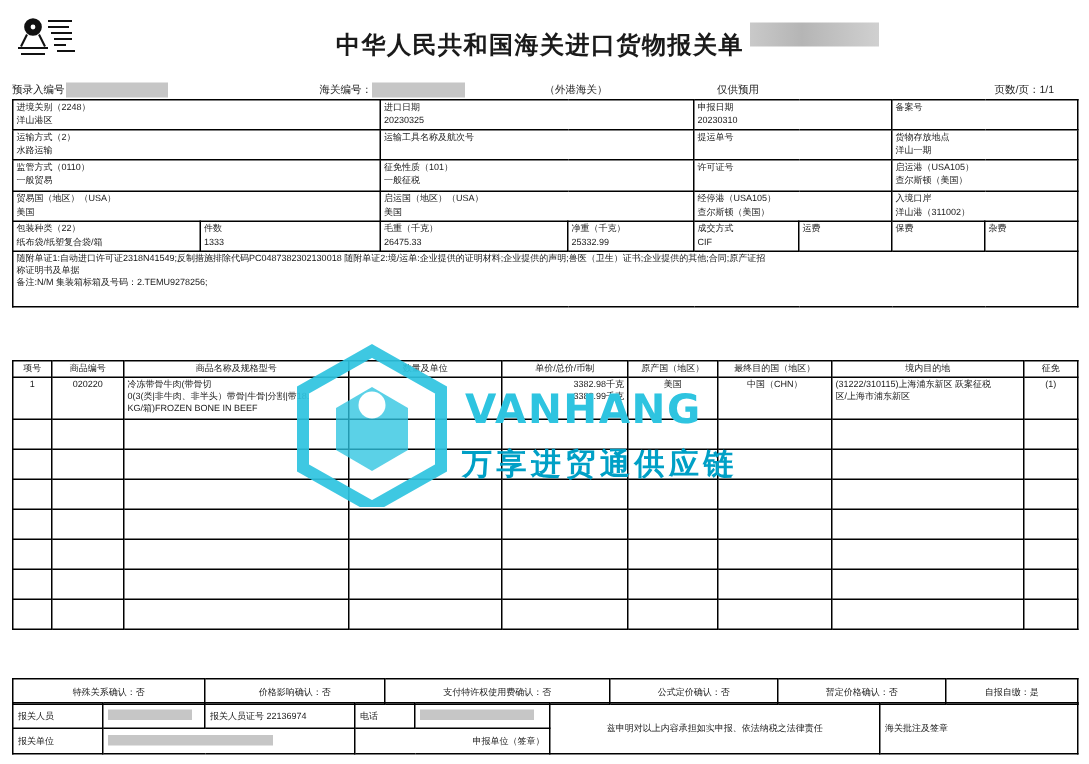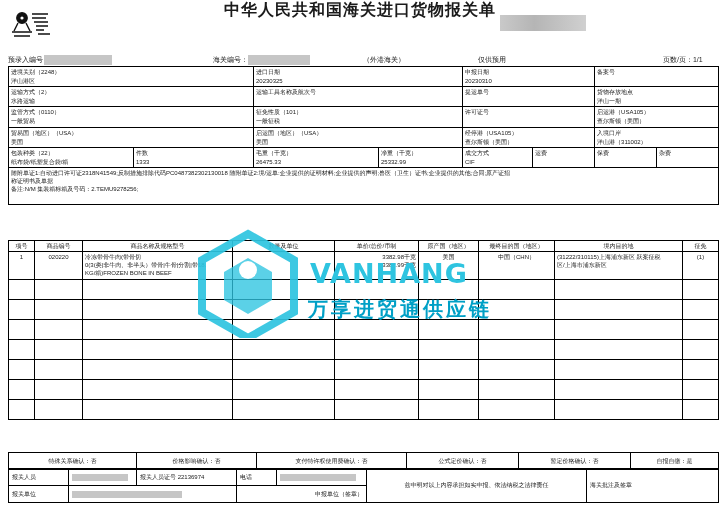--- a/index.html
+++ b/index.html
@@ -6,21 +6,21 @@
   body{
     width:726px;height:509px;background:#ffffff;
     font-family:"Liberation Sans","DejaVu Sans",sans-serif;
     font-size:6px;color:#1a1a1a;position:relative;overflow:hidden;
   }
   .page{position:relative;width:726px;height:509px;}
 
   
   .logo{position:absolute;left:8px;top:10px;width:44px;height:30px;}
   .title{
-    position:absolute;left:150px;top:0;width:420px;
+    position:absolute;left:150px;top:20px;width:420px;
     text-align:center;font-size:16px;font-weight:bold;letter-spacing:1px;
     font-family:"DejaVu Sans","Liberation Sans",sans-serif;
   }
   .title-redact{
     position:absolute;left:500px;top:15px;width:86px;height:16px;
     background:linear-gradient(90deg,#c9c9c9,#b5b5b5 40%,#d0d0d0);
   }
 
   
   .meta{position:absolute;left:8px;top:52px;width:710px;height:16px;font-size:7px;}

